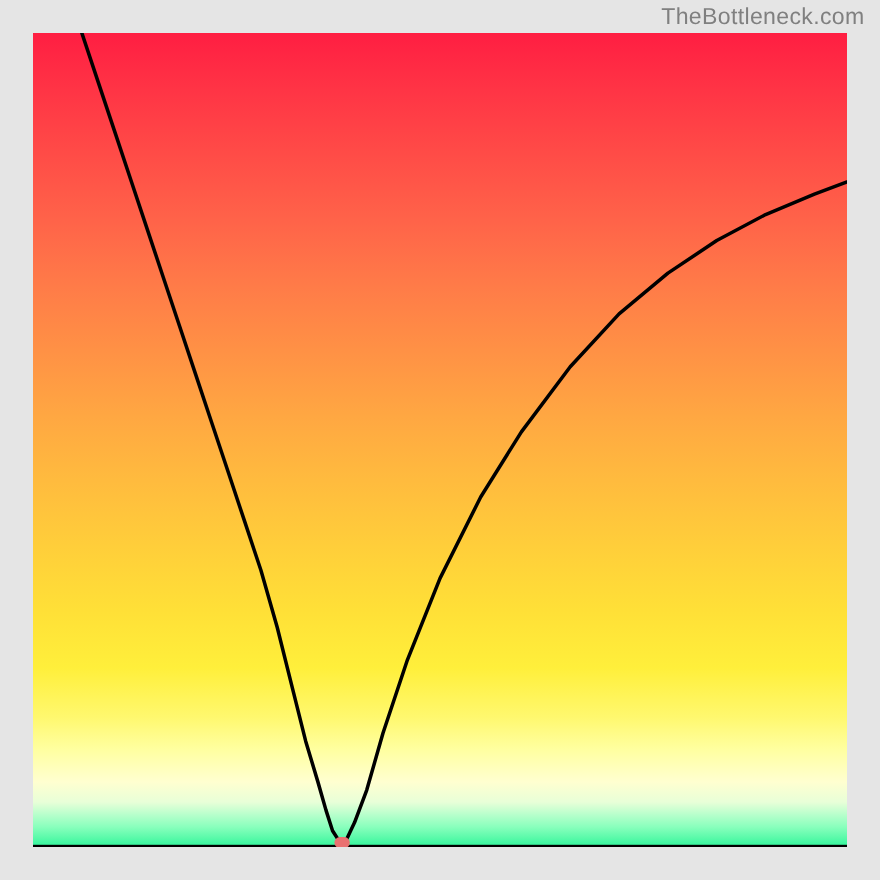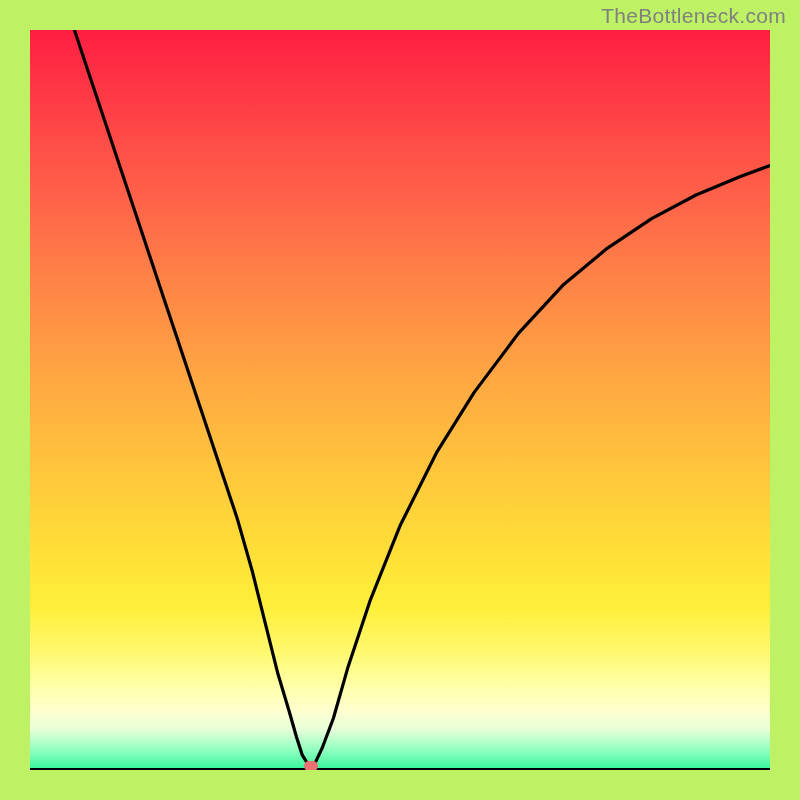--- a/index.html
+++ b/index.html
@@ -10,21 +10,21 @@
     background: #000;
     font-family: Arial, Helvetica, sans-serif;
     position: relative;
   }
   .outer {
     position: absolute;
     top: 0;
     left: 0;
     width: 800px;
     height: 800px;
-    background: #bef264;
+    background: #e5e5e5;
   }
   .watermark {
     position: absolute;
     top: 4px;
     right: 14px;
     color: #808080;
     font-size: 21px;
     font-weight: 400;
     letter-spacing: 0.3px;
     z-index: 50;

